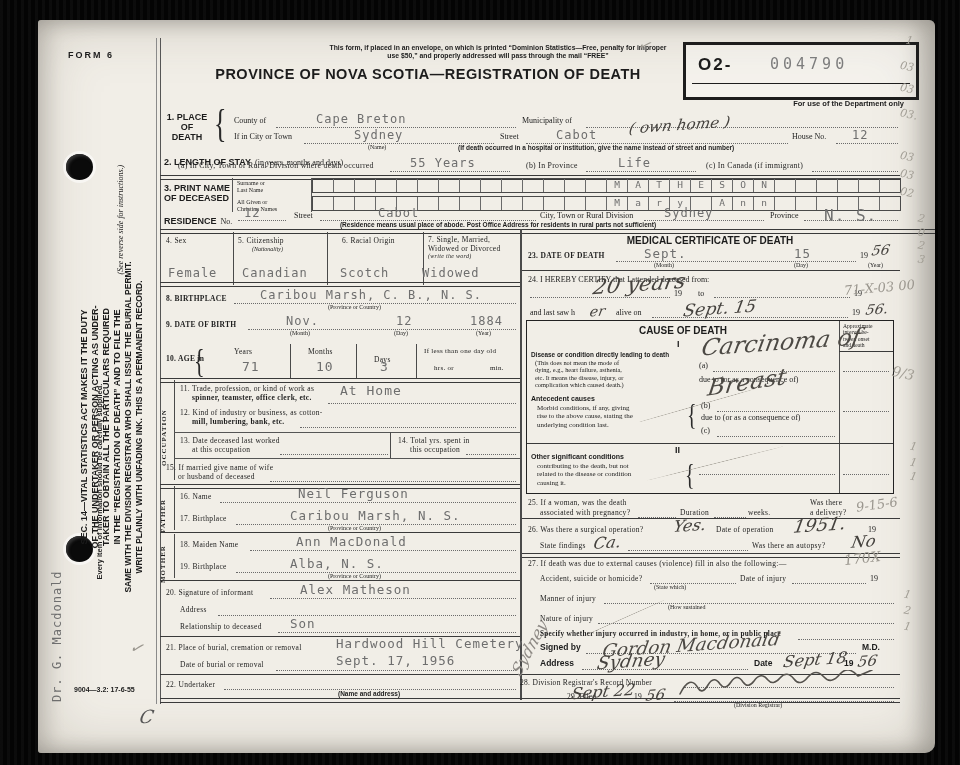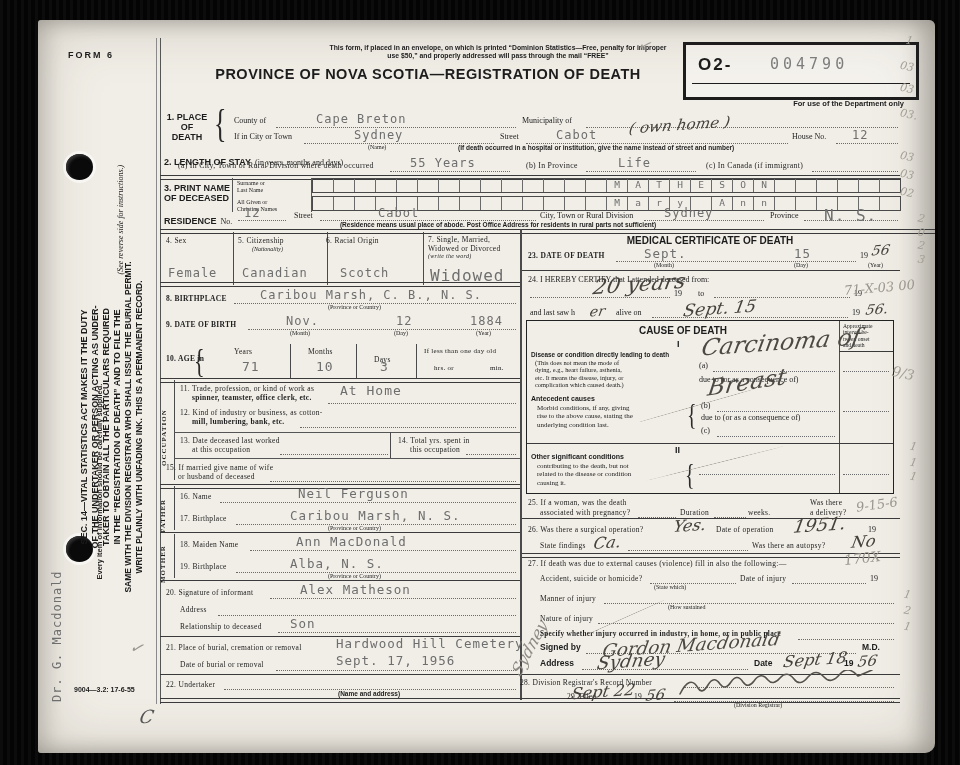--- a/index.html
+++ b/index.html
@@ -226,30 +226,30 @@
 
     <div class="abs vl" style="left:482px;top:209px;height:471px;width:2px;background:#4a4a4a;"></div>
     <div class="abs dbl" style="left:122px;top:678px;width:740px;"></div>
 
     <div class="abs vl" style="left:195px;top:212px;height:53px;"></div>
     <div class="abs vl" style="left:289px;top:212px;height:53px;"></div>
     <div class="abs vl" style="left:385px;top:212px;height:53px;"></div>
     <div class="abs ser cap" style="left:128px;top:216px;">4. Sex</div>
     <div class="abs ser cap" style="left:200px;top:216px;">5. Citizenship</div>
     <div class="abs ser i xs" style="left:214px;top:226px;">(Nationality)</div>
-    <div class="abs ser cap" style="left:288px;top:216px;">6. Racial Origin</div>
+    <div class="abs ser cap" style="left:304px;top:216px;">6. Racial Origin</div>
     <div class="abs ser cap" style="left:390px;top:216px;line-height:8.5px;">
       <div>7. Single, Married,</div>
       <div>Widowed or Divorced</div>
       <div class="i xs">(write the word)</div>
     </div>
     <div class="abs tw" style="left:130px;top:246px;font-size:12px;">Female</div>
     <div class="abs tw" style="left:204px;top:246px;font-size:12px;">Canadian</div>
     <div class="abs tw" style="left:302px;top:246px;font-size:12px;">Scotch</div>
-    <div class="abs tw" style="left:392px;top:246px;font-size:16px;">Widowed</div>
+    <div class="abs tw" style="left:384px;top:246px;font-size:12px;">Widowed</div>
     <div class="abs dbl" style="left:122px;top:262px;width:360px;"></div>
 
     <div class="abs ser cap b" style="left:128px;top:274px;">8. BIRTHPLACE</div>
     <div class="abs lead" style="left:196px;top:282px;width:282px;"></div>
     <div class="abs tw" style="left:222px;top:268px;font-size:12px;">Caribou Marsh, C. B., N. S.</div>
     <div class="abs ser xs" style="left:290px;top:284px;">(Province or Country)</div>
 
     <div class="abs ser cap b" style="left:128px;top:300px;">9. DATE OF BIRTH</div>
     <div class="abs lead" style="left:210px;top:308px;width:268px;"></div>
     <div class="abs tw" style="left:248px;top:294px;font-size:12px;">Nov.</div>

